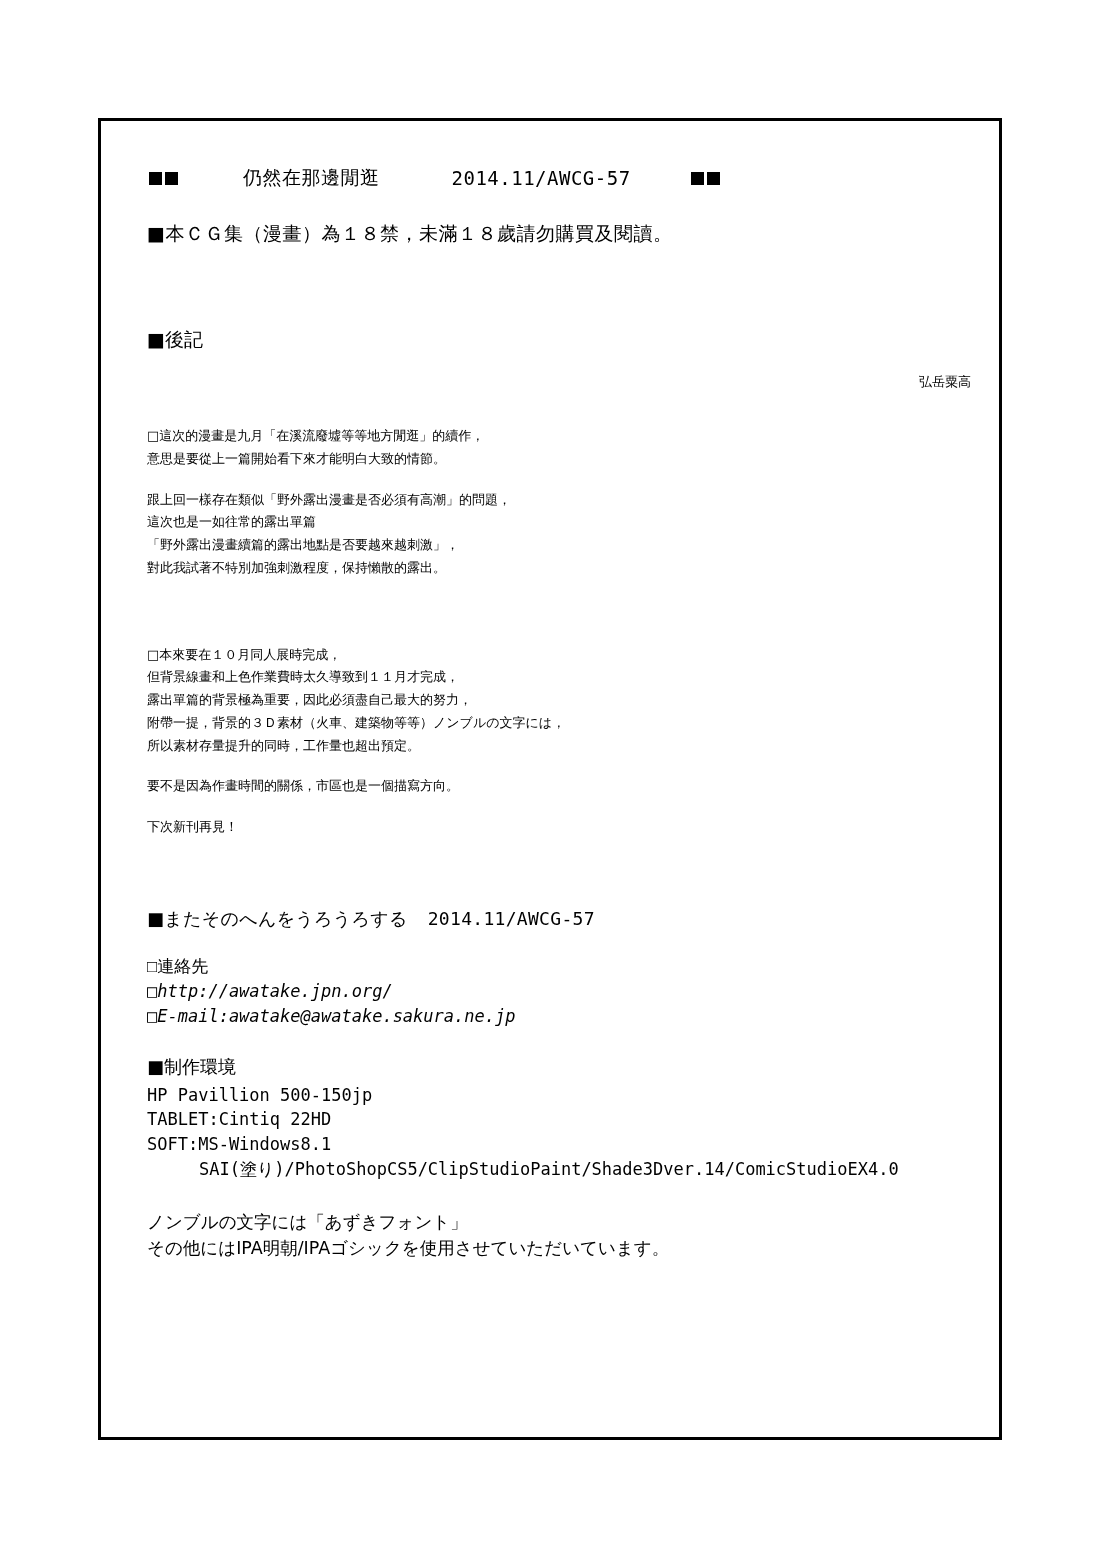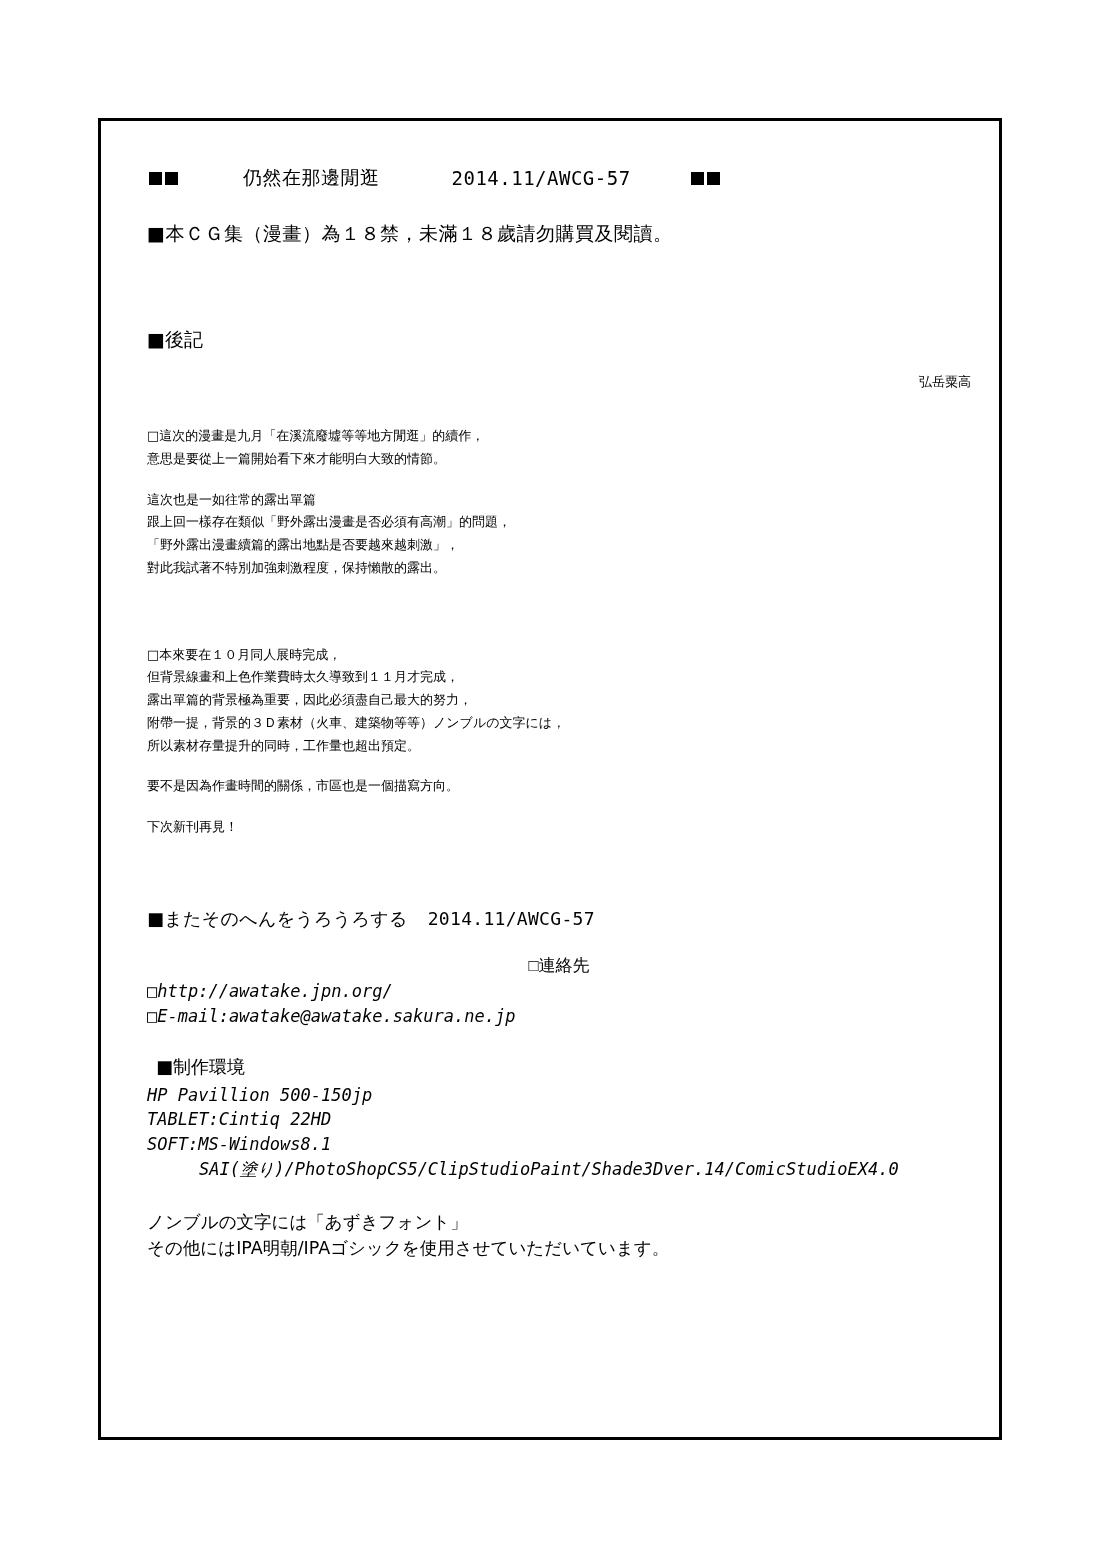--- a/index.html
+++ b/index.html
@@ -111,34 +111,33 @@
     margin-top: 22px;
     letter-spacing: 0.3px;
   }
   .mono-block {
     font-family: "DejaVu Sans Mono", monospace;
     font-size: 17px;
     margin-left: 18px;
     margin-top: 24px;
     line-height: 1.45;
   }
-  .mono-block .mixed { font-family: Liberation Mono, monospace; text-align: center; }
+  .mono-block .mixed { font-family: Liberation Sans, sans-serif; }
   .mono-block .mono { font-family: "DejaVu Sans Mono", monospace; font-style: italic; }
   .env-head {
     font-size: 18px;
-    margin-left: 27px;
+    margin-left: 18px;
     margin-top: 26px;
   }
   .env-list {
     font-family: "DejaVu Sans Mono", monospace;
     font-size: 17px;
     margin-left: 18px;
     margin-top: 4px;
     line-height: 1.45;
-    font-style: italic;
   }
   .env-list .sub { margin-left: 52px; }
   .fonts-block {
     font-size: 17.5px;
     margin-left: 18px;
     margin-top: 28px;
     line-height: 1.5;
   }
 </style>
 </head>
@@ -162,22 +161,22 @@
 
     <div class="warning">■本ＣＧ集（漫畫）為１８禁，未滿１８歲請勿購買及閱讀。</div>
 
     <div class="sec-head">■後記</div>
     <div class="author">弘岳粟高</div>
 
     <div class="block">
       <div>□這次的漫畫是九月「在溪流廢墟等等地方閒逛」的續作，</div>
       <div class="indent">意思是要從上一篇開始看下來才能明白大致的情節。</div>
       <div class="para-gap"></div>
+      <div class="indent">跟上回一樣存在類似「野外露出漫畫是否必須有高潮」的問題，</div>
       <div class="indent">這次也是一如往常的露出單篇</div>
-      <div class="indent">跟上回一樣存在類似「野外露出漫畫是否必須有高潮」的問題，</div>
       <div class="indent">「野外露出漫畫續篇的露出地點是否要越來越刺激」，</div>
       <div class="indent">對此我試著不特別加強刺激程度，保持懶散的露出。</div>
     </div>
 
     <div class="block" style="margin-top:64px;">
       <div>□本來要在１０月同人展時完成，</div>
       <div class="indent">但背景線畫和上色作業費時太久導致到１１月才完成，</div>
       <div class="indent">露出單篇的背景極為重要，因此必須盡自己最大的努力，</div>
       <div class="indent">附帶一提，背景的３Ｄ素材（火車、建築物等等）ノンブルの文字には，</div>
       <div class="indent">所以素材存量提升的同時，工作量也超出預定。</div>

